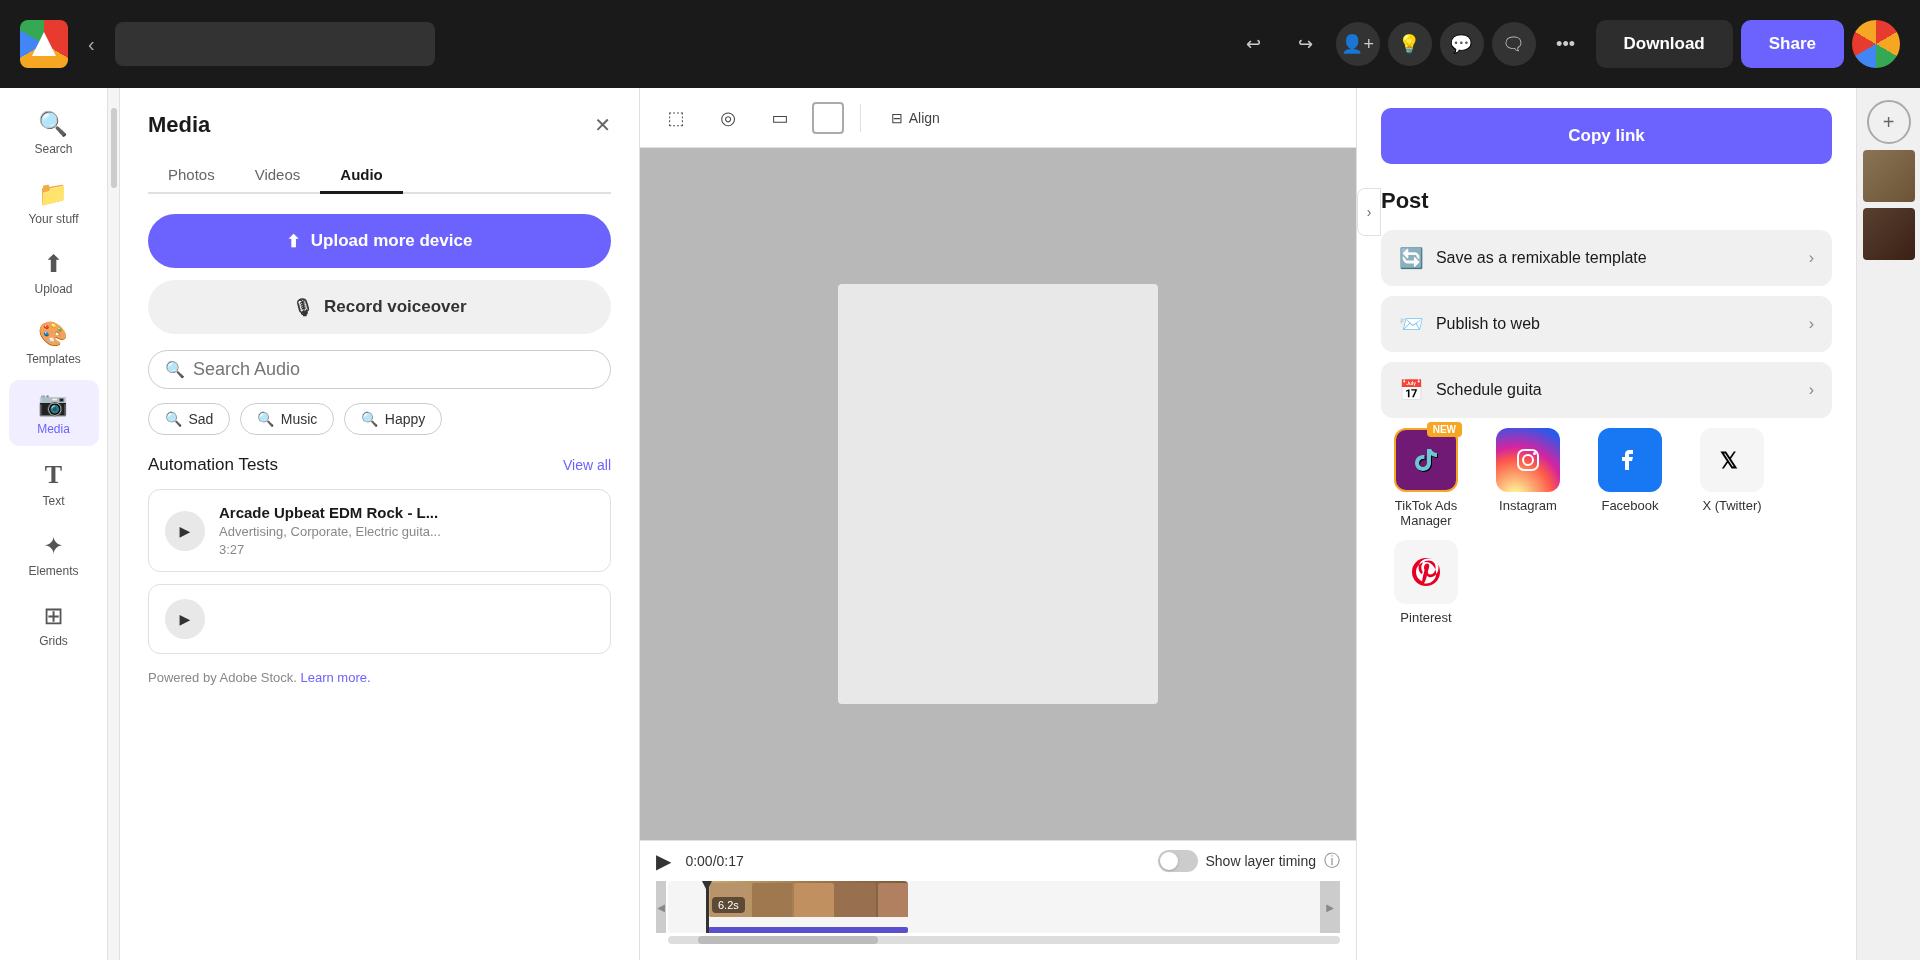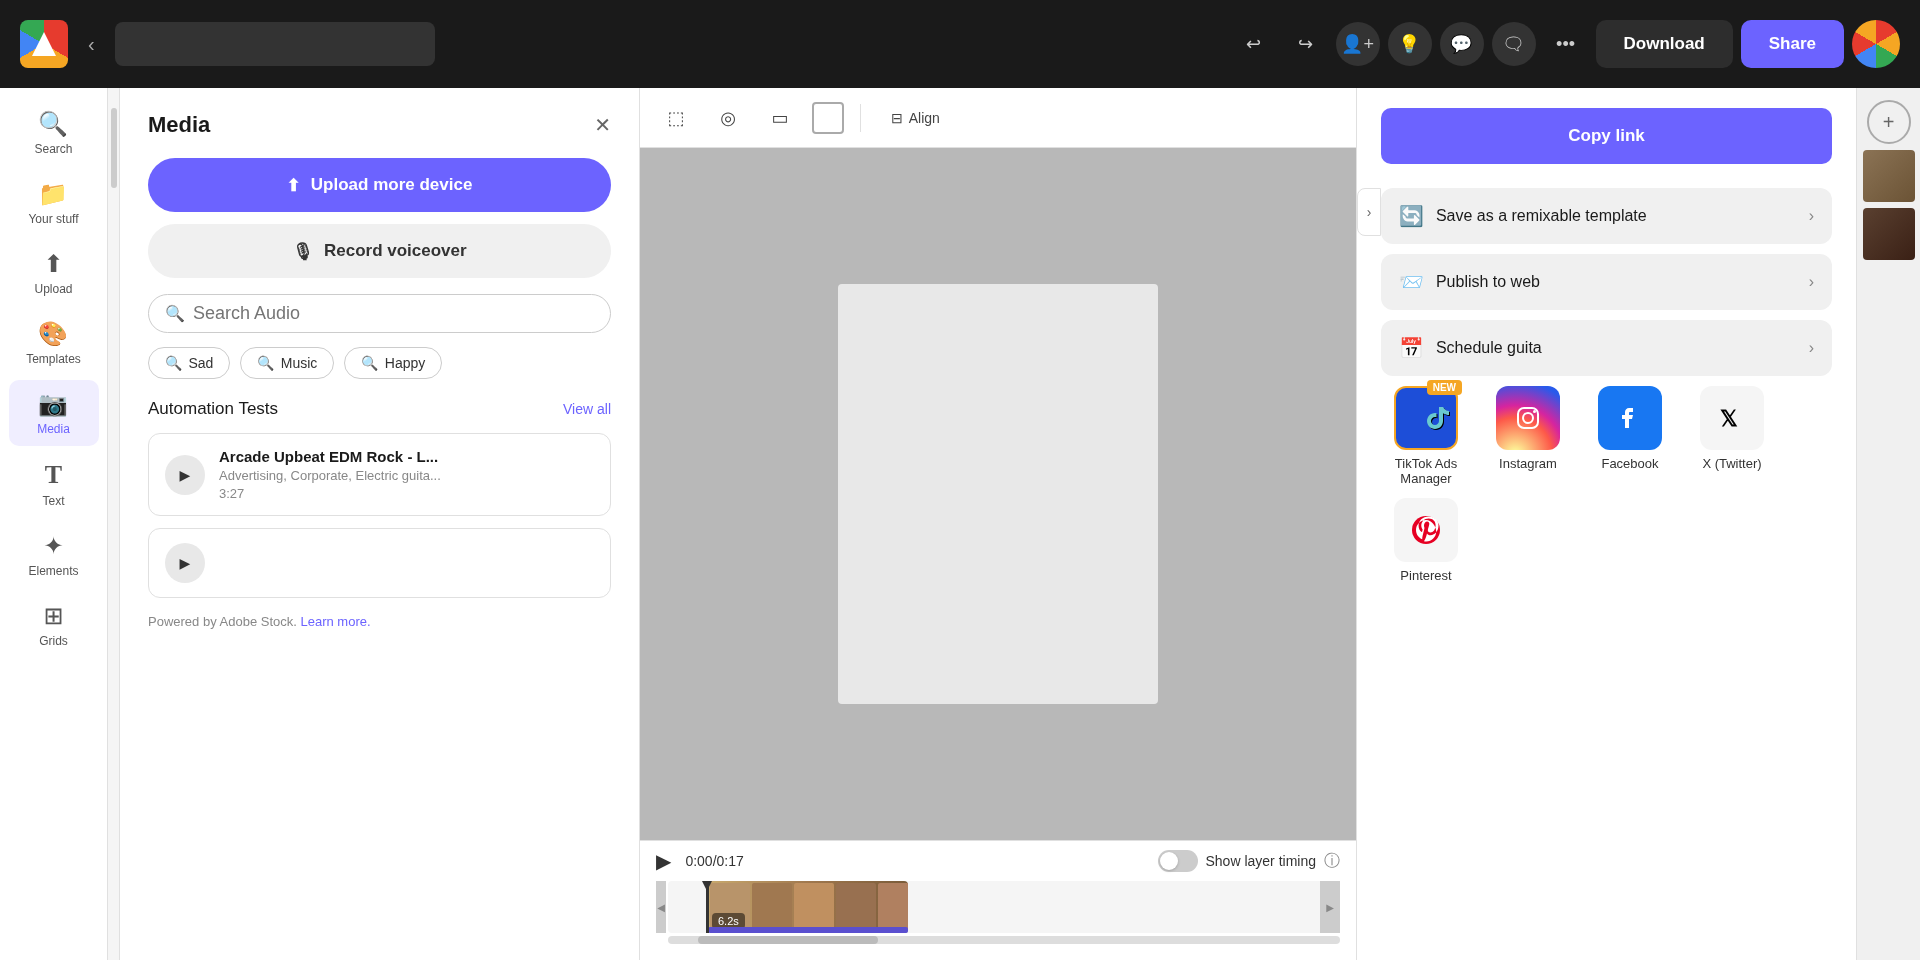--- a/index.html
+++ b/index.html
@@ -317,21 +317,21 @@
       display: flex; flex-direction: column; align-items: center;
       gap: 6px; cursor: pointer; width: 90px;
     }
     .social-icon-wrap {
       width: 64px; height: 64px;
       border-radius: 12px;
       display: flex; align-items: center; justify-content: center;
       font-size: 30px; position: relative;
     }
     .social-icon-wrap.tiktok { background: #f5f5f5; }
-    .social-icon-wrap.tiktok-ads { background: #1d4ed8; border: 2.5px solid #f5a623; justify-content: flex-end; }
+    .social-icon-wrap.tiktok-ads { background: #701a75; border: 2.5px solid #f5a623; }
     .social-icon-wrap.instagram { background: radial-gradient(circle at 30% 107%, #fdf497 0%, #fdf497 5%, #fd5949 45%, #d6249f 60%, #285AEB 90%); }
     .social-icon-wrap.facebook { background: #1877f2; }
     .social-icon-wrap.twitter { background: #f5f5f5; }
     .social-icon-wrap.pinterest { background: #f5f5f5; }
     .social-icon-wrap.linkedin { background: #0a66c2; }
     .social-label { font-size: 13px; color: #333; font-weight: 500; text-align: center; }
     .new-badge {
       position: absolute; top: -8px; right: -6px;
       background: #f5a623; color: white; font-size: 10px; font-weight: 700;
       padding: 2px 6px; border-radius: 4px;
@@ -429,20 +429,25 @@
     <div class="panel-scrollbar-thumb"></div>
   </div>
 
   <div class="panel">
     <div class="panel-inner">
       <div class="panel-header">
         <span class="panel-title">Media</span>
         <button class="close-btn">✕</button>
       </div>
 
+      <div class="media-tabs">
+        <button class="media-tab">Photos</button>
+        <button class="media-tab">Videos</button>
+        <button class="media-tab active">Audio</button>
+      </div>
 
       <button class="upload-btn">
         <span>⬆</span>
         <span>Upload more device</span>
       </button>
 
       <button class="record-btn">
         <span>🎙</span>
         <span>Record voiceover</span>
       </button>
@@ -522,21 +527,21 @@
           <span class="info-icon">ⓘ</span>
         </div>
       </div>
       <div style="position:relative; height:52px;">
 
         <div style="position:absolute;left:0;top:0;width:10px;height:52px;background:#ccc;display:flex;align-items:center;justify-content:center;">
           <span style="font-size:10px;color:#888">◀</span>
         </div>
         <div class="timeline-track" style="margin-left:12px;">
 
-          <div style="position:absolute;left:40px;top:0;width:200px;height:52px;background:linear-gradient(90deg,#c8a96e,#a0784e,#7a5c3a);border-radius:4px;display:flex;">
+          <div style="position:absolute;left:40px;top:0;width:200px;height:36px;background:linear-gradient(90deg,#c8a96e,#a0784e,#7a5c3a);border-radius:4px;display:flex;">
 
             <div style="display:flex;gap:2px;overflow:hidden;width:100%;padding:2px;">
               <div style="width:40px;height:48px;background:#b8946a;border-radius:2px;flex-shrink:0;"></div>
               <div style="width:40px;height:48px;background:#a07850;border-radius:2px;flex-shrink:0;"></div>
               <div style="width:40px;height:48px;background:#c09060;border-radius:2px;flex-shrink:0;"></div>
               <div style="width:40px;height:48px;background:#987050;border-radius:2px;flex-shrink:0;"></div>
               <div style="width:40px;height:48px;background:#b08060;border-radius:2px;flex-shrink:0;"></div>
             </div>
             <div class="track-time-badge">6.2s</div>
           </div>
@@ -561,20 +566,21 @@
   <div class="right-panel">
     
     <div style="position:relative;">
       <div style="position:absolute;left:-24px;top:80px;width:24px;height:48px;background:white;border:1px solid #e0e0e0;border-radius:8px 0 0 8px;display:flex;align-items:center;justify-content:center;cursor:pointer;z-index:10;">
         <span style="font-size:14px;color:#666">›</span>
       </div>
     </div>
 
     <button class="copy-link-btn">Copy link</button>
 
+    <div class="post-section-title">Post</div>
 
     <div class="option-item">
       <div class="option-left">
         <span class="option-icon">🔄</span>
         <span class="option-label">Save as a remixable template</span>
       </div>
       <span class="chevron">›</span>
     </div>
 
     <div class="option-item">

